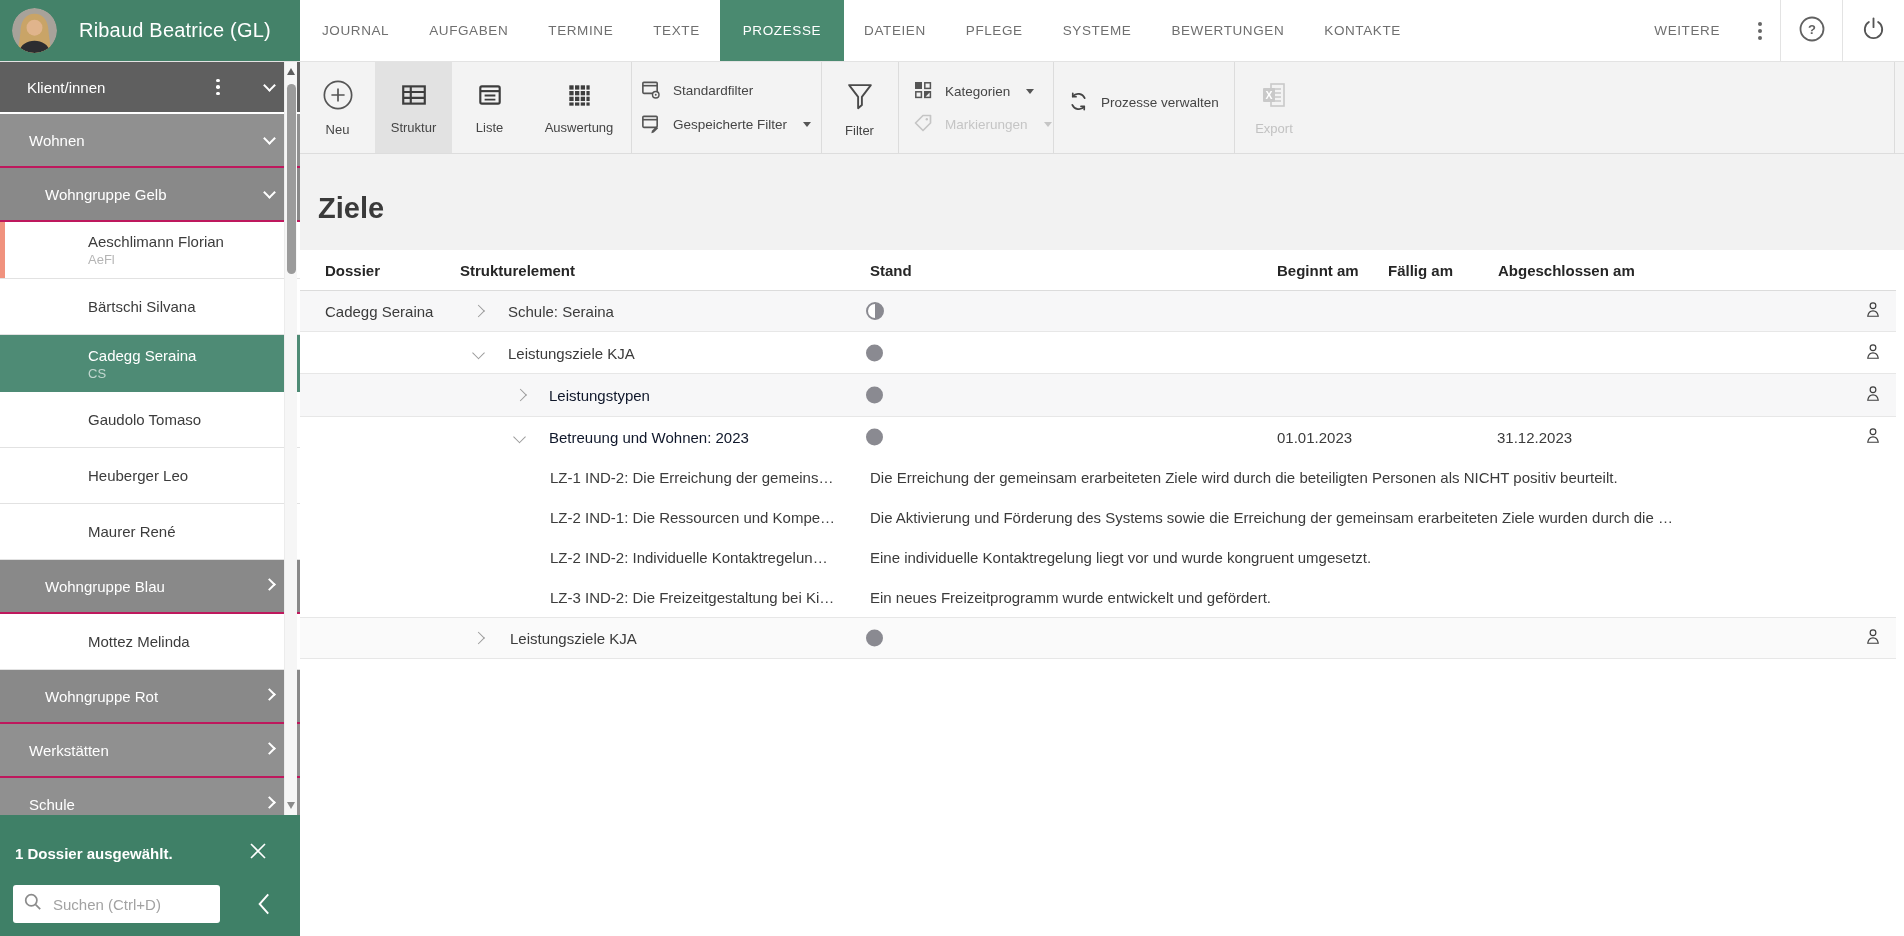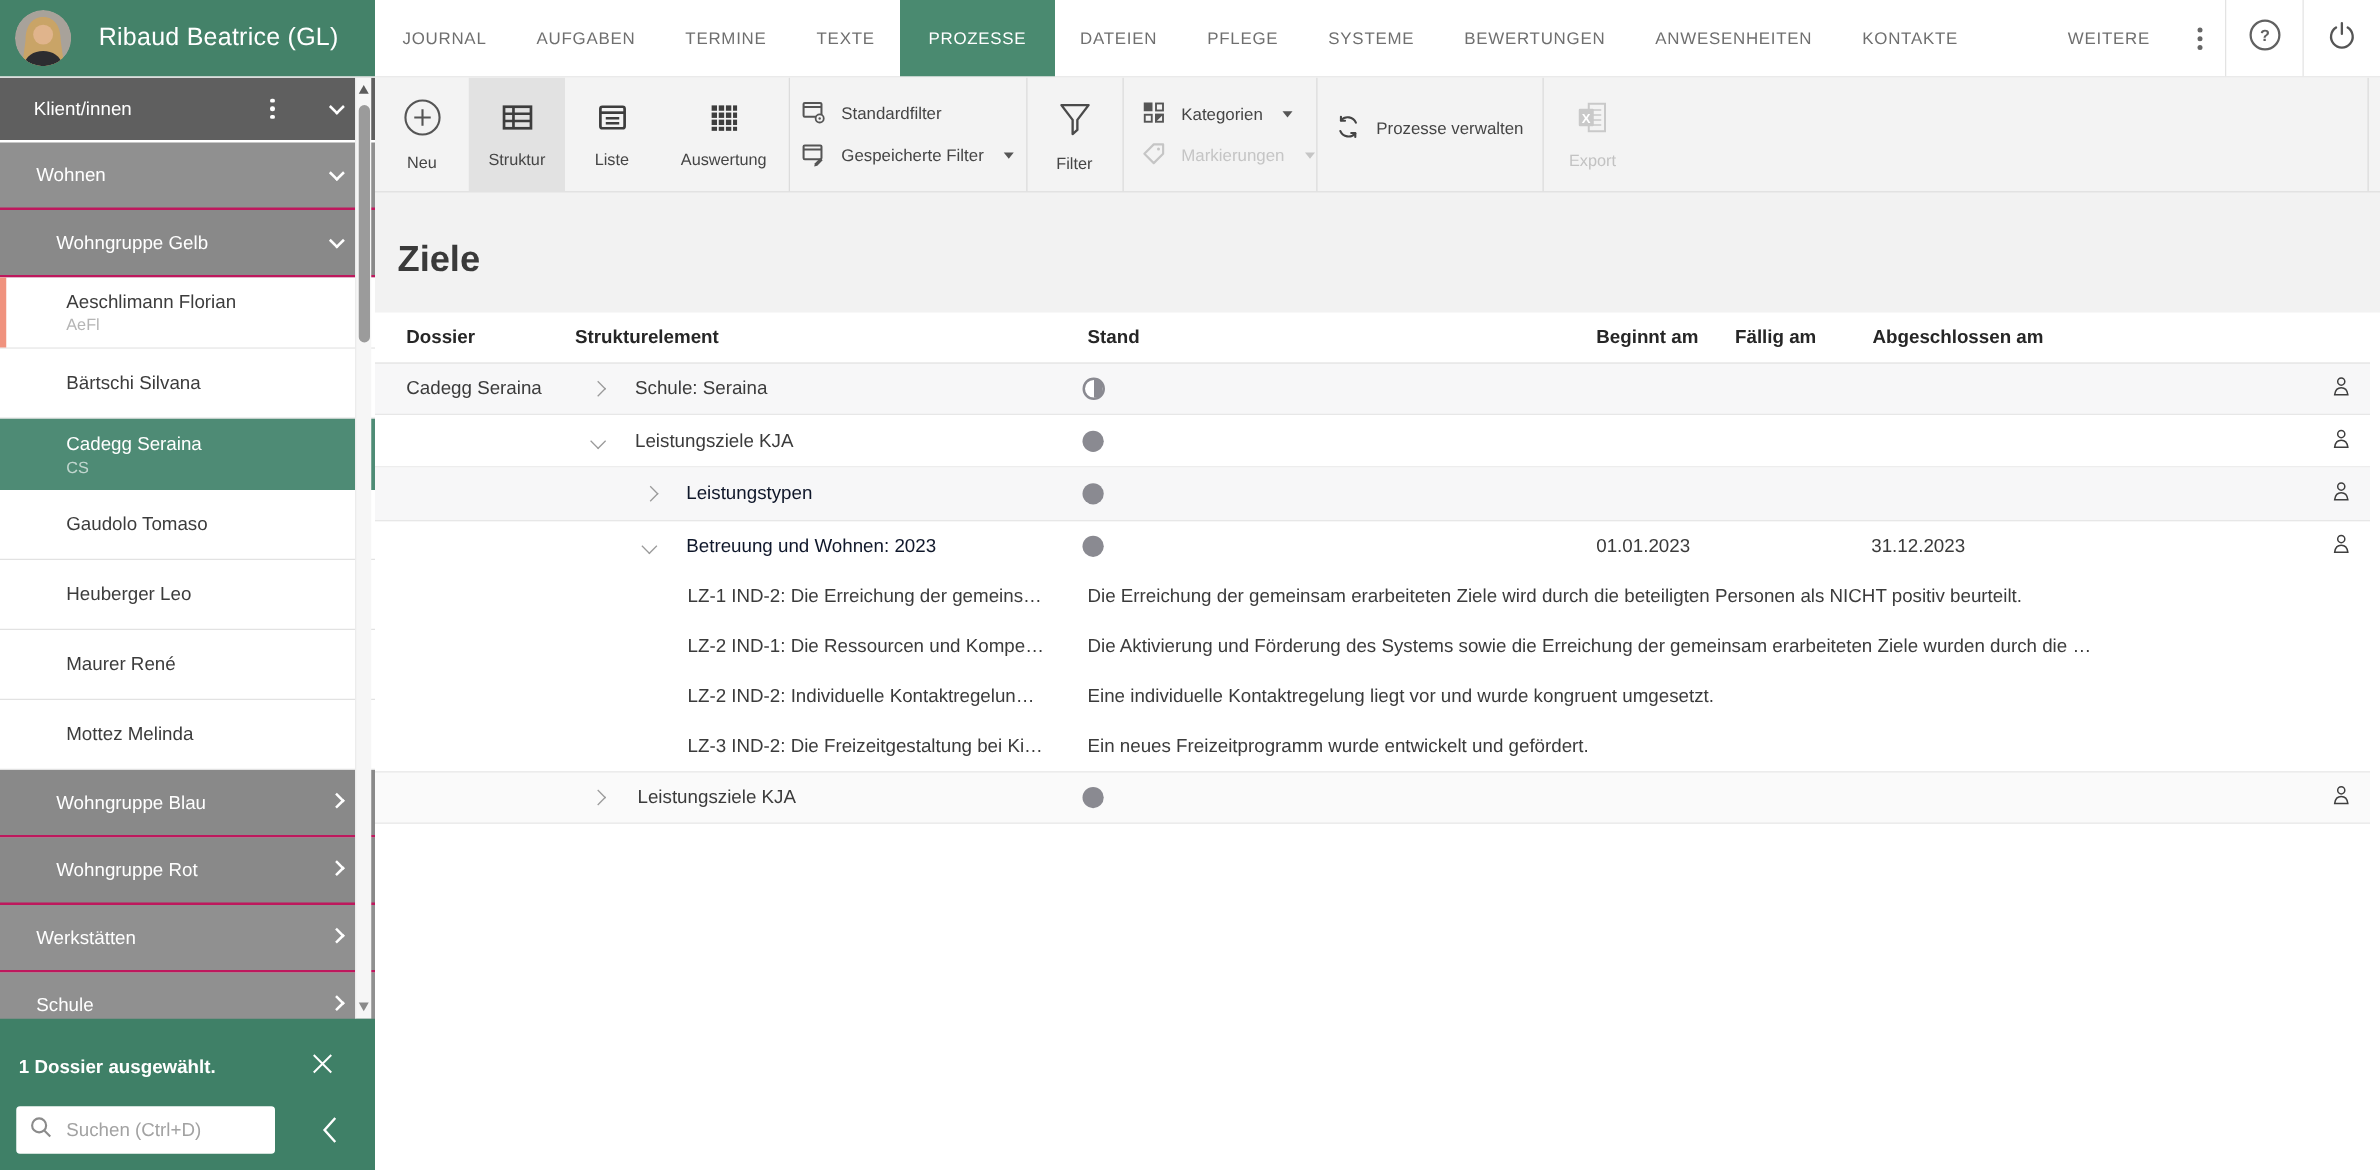--- a/index.html
+++ b/index.html
@@ -35,21 +35,21 @@
   .chev { display:inline-block; width:9px; height:9px; border-right:2px solid #fff;
     border-bottom:2px solid #fff; }
   .chev.down { transform:rotate(45deg); }
   .chev.right { transform:rotate(-45deg); }
   .sb-chev { position:absolute; right:26px; top:50%; margin-top:-6px; }
   .sb-item { position:relative; font-size:15px; cursor:pointer; }
   .sb-item.group { height:54px; background:#909090; color:#fff; display:flex; align-items:center;
     padding-left:29px; border-bottom:2px solid #be185d; }
   .sb-item.sub { padding-left:45px; background:#898989;text-align:right; }
   .sb-item.client { height:56px; background:#fff; color:#3c3c3c; display:flex; flex-direction:column;
-    justify-content:center; padding-left:53px; border-bottom:1px solid #e2e2e2; }
+    justify-content:center; padding-left:88px; border-bottom:1px solid #e2e2e2; }
   .sb-item.client.tall { height:57px; }
   .sb-item.client .sub-label { font-size:13px; color:#b5b5b5; margin-top:2px; }
   .sb-item.client.accent::before { content:""; position:absolute; left:0; top:0; bottom:0;
     width:5px; background:#f0927e; }
   .sb-item.client.selected { background:#4e8b75; color:#fff; border-bottom:none; }
   .sb-item.client.selected .sub-label { color:rgba(255,255,255,.65); }
   
   .sb-scroll { position:absolute; left:284px; top:0; width:13px; height:753px; background:#f6f6f6;
     border-left:1px solid #ececec; }
   .sb-scroll .up, .sb-scroll .down { position:absolute; left:2px; width:0; height:0;
@@ -142,21 +142,20 @@
     <nav class="topnav">
       <div class="nav-item first">JOURNAL</div>
       <div class="nav-item">AUFGABEN</div>
       <div class="nav-item">TERMINE</div>
       <div class="nav-item">TEXTE</div>
       <div class="nav-item active">PROZESSE</div>
       <div class="nav-item">DATEIEN</div>
       <div class="nav-item">PFLEGE</div>
       <div class="nav-item">SYSTEME</div>
       <div class="nav-item">BEWERTUNGEN</div>
-      <div class="nav-item">ANWESENHEITEN</div>
       <div class="nav-item">KONTAKTE</div>
       <div class="nav-right">
         <div class="nav-item">WEITERE</div>
         <div class="kebab">
             <i></i>
             <i></i>
             <i></i>
           </div>
         <div class="vdiv"></div>
         <div class="icon-btn">
@@ -211,26 +210,26 @@
     </div>
     <div class="sb-item client">
       <span>Gaudolo Tomaso</span>
     </div>
     <div class="sb-item client">
       <span>Heuberger Leo</span>
     </div>
     <div class="sb-item client">
       <span>Maurer René</span>
     </div>
-    <div class="sb-item client">
-      <span>Mottez Melinda</span>
-    </div>
     <div class="sb-item group sub">
       <span>Wohngruppe Blau</span>
       <span class="chev right sb-chev"></span>
+    </div>
+    <div class="sb-item client">
+      <span>Mottez Melinda</span>
     </div>
     <div class="sb-item group sub">
       <span>Wohngruppe Rot</span>
       <span class="chev right sb-chev"></span>
     </div>
     <div class="sb-item group">
       <span>Werkstätten</span>
       <span class="chev right sb-chev"></span>
     </div>
     <div class="sb-item group">

